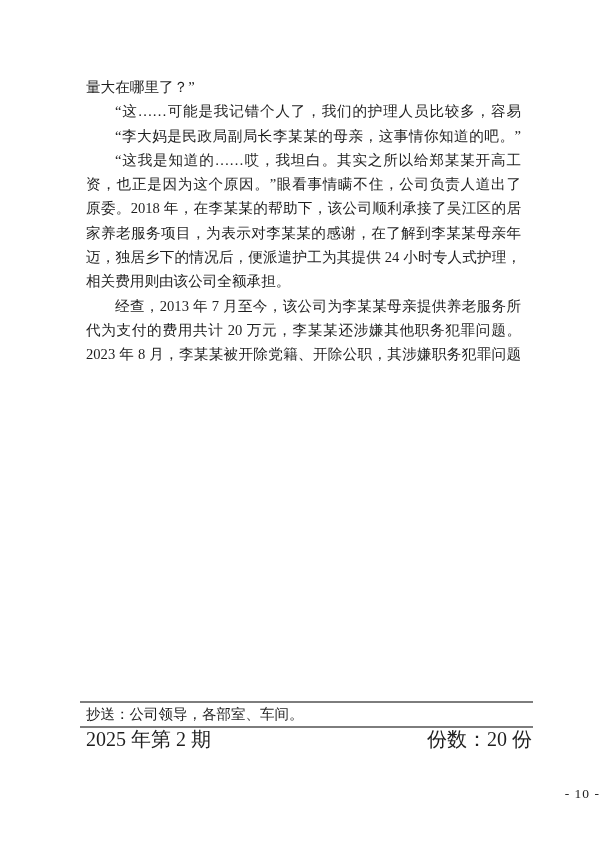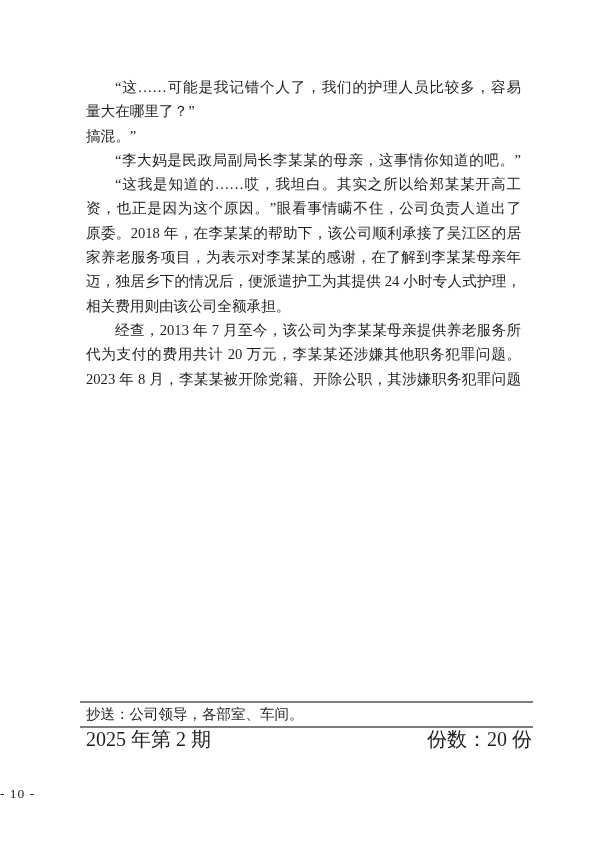--- a/index.html
+++ b/index.html
@@ -53,35 +53,34 @@
     display: flex;
     justify-content: space-between;
     font-size: 20px;
     line-height: 19px;
   }
   .page-number {
     position: absolute;
     left: 0;
     top: 786px;
     width: 600px;
-    text-align: left;
+    text-align: right;
     font-size: 13.5px;
     letter-spacing: 1px;
     color: #222222;
   }
 </style>
 </head>
 <body>
 
 <div class="page">
 
   <div class="body-text">
+    <div class="bl">量大在哪里了？”</div>
     <div class="bl ind just">“这……可能是我记错个人了，我们的护理人员比较多，容易</div>
-    <div class="bl">量大在哪里了？”</div>
-    <div class="bl">搞混。”</div>
     <div class="bl ind just">“李大妈是民政局副局长李某某的母亲，这事情你知道的吧。”</div>
     <div class="bl ind just">“这我是知道的……哎，我坦白。其实之所以给郑某某开高工</div>
     <div class="bl just">资，也正是因为这个原因。”眼看事情瞒不住，公司负责人道出了</div>
     <div class="bl just">原委。2018 年，在李某某的帮助下，该公司顺利承接了吴江区的居</div>
     <div class="bl just">家养老服务项目，为表示对李某某的感谢，在了解到李某某母亲年</div>
     <div class="bl just">迈，独居乡下的情况后，便派遣护工为其提供 24 小时专人式护理，</div>
     <div class="bl">相关费用则由该公司全额承担。</div>
     <div class="bl ind just">经查，2013 年 7 月至今，该公司为李某某母亲提供养老服务所</div>
     <div class="bl just">代为支付的费用共计 20 万元，李某某还涉嫌其他职务犯罪问题。</div>
     <div class="bl just">2023 年 8 月，李某某被开除党籍、开除公职，其涉嫌职务犯罪问题</div>

